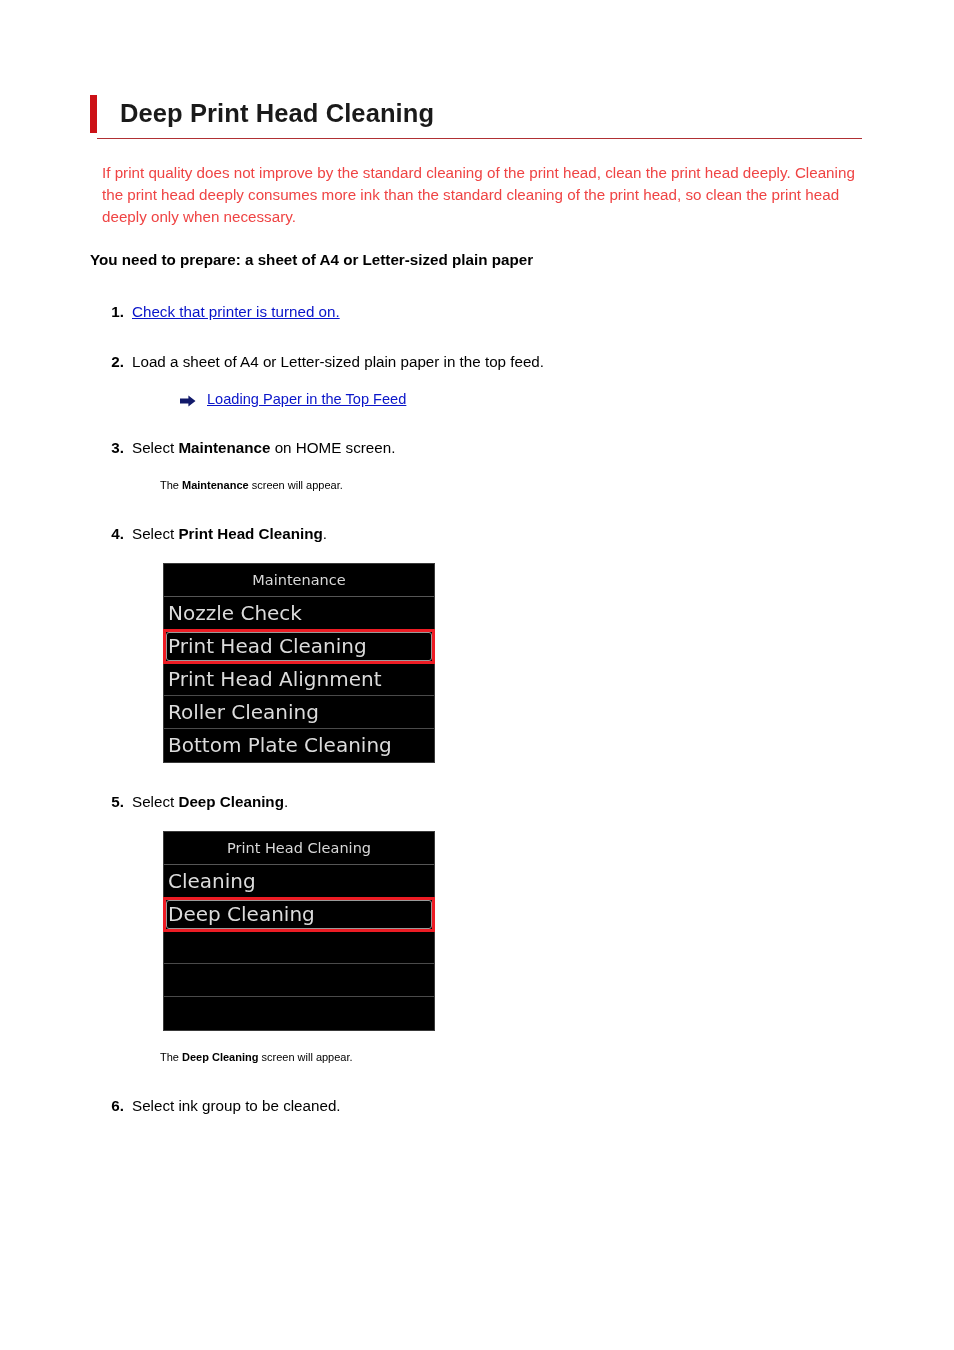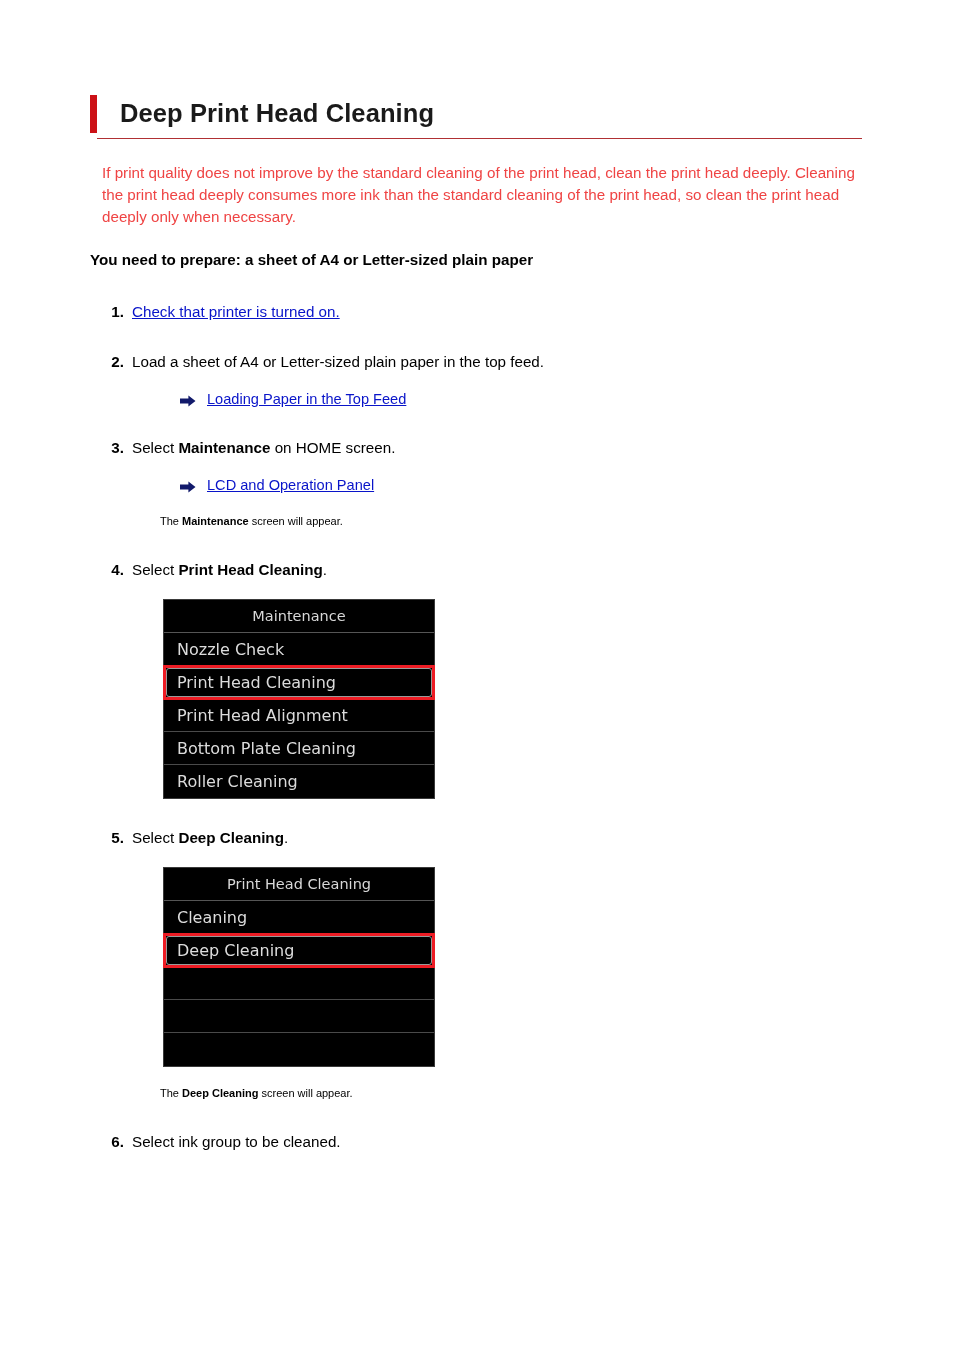--- a/index.html
+++ b/index.html
@@ -154,23 +154,23 @@
     text-align: center;
     color: #d8d8d8;
     font-size: 14.5px;
     border-bottom: 1px solid #555;
     box-sizing: border-box;
     white-space: nowrap;
   }
   .lcd-row {
     height: 33px;
     line-height: 33px;
-    padding-left: 13px;
+    padding-left: 4px;
     color: #dcdcdc;
-    font-size: 16px;
+    font-size: 20px;
     border-bottom: 1px solid #4a4a4a;
     box-sizing: border-box;
     position: relative;
     white-space: nowrap;
   }
   .lcd-row:last-child {
     border-bottom: none;
   }
   .lcd-row.empty {
     color: transparent;
@@ -258,28 +258,20 @@
           </span>
           <a class="doclink" href="#">Loading Paper in the Top Feed</a>
         </div>
       </div>
 
       <div class="step">
         <div class="step-num">3.</div>
         <div class="step-text">
           <span>Select </span><b>Maintenance</b><span> on HOME screen.</span>
         </div>
-        <div class="sublink">
-          <span class="arrow-icon">
-            <svg width="16" height="14" viewBox="0 0 16 14" xmlns="http://www.w3.org/2000/svg">
-              <path d="M0 4.6 h8.4 V1.4 L15.5 7 L8.4 12.6 V9.4 H0 Z" fill="#121a6b"></path>
-            </svg>
-          </span>
-          <a class="doclink" href="#">LCD and Operation Panel</a>
-        </div>
         <div class="note">
           <span>The </span><b>Maintenance</b><span> screen will appear.</span>
         </div>
       </div>
 
       <div class="step">
         <div class="step-num">4.</div>
         <div class="step-text">
           <span>Select </span><b>Print Head Cleaning</b><span>.</span>
         </div>
@@ -295,25 +287,25 @@
             <span class="sel-ring"></span>
             <span class="sel-inner"></span>
             <span class="lcd-label">Print Head Cleaning</span>
           </div>
 
           <div class="lcd-row">
             <span class="lcd-label">Print Head Alignment</span>
           </div>
 
           <div class="lcd-row">
+            <span class="lcd-label">Roller Cleaning</span>
+          </div>
+
+          <div class="lcd-row">
             <span class="lcd-label">Bottom Plate Cleaning</span>
-          </div>
-
-          <div class="lcd-row">
-            <span class="lcd-label">Roller Cleaning</span>
           </div>
         </div>
 
       </div>
 
       <div class="step">
         <div class="step-num">5.</div>
         <div class="step-text">
           <span>Select </span><b>Deep Cleaning</b><span>.</span>
         </div>

